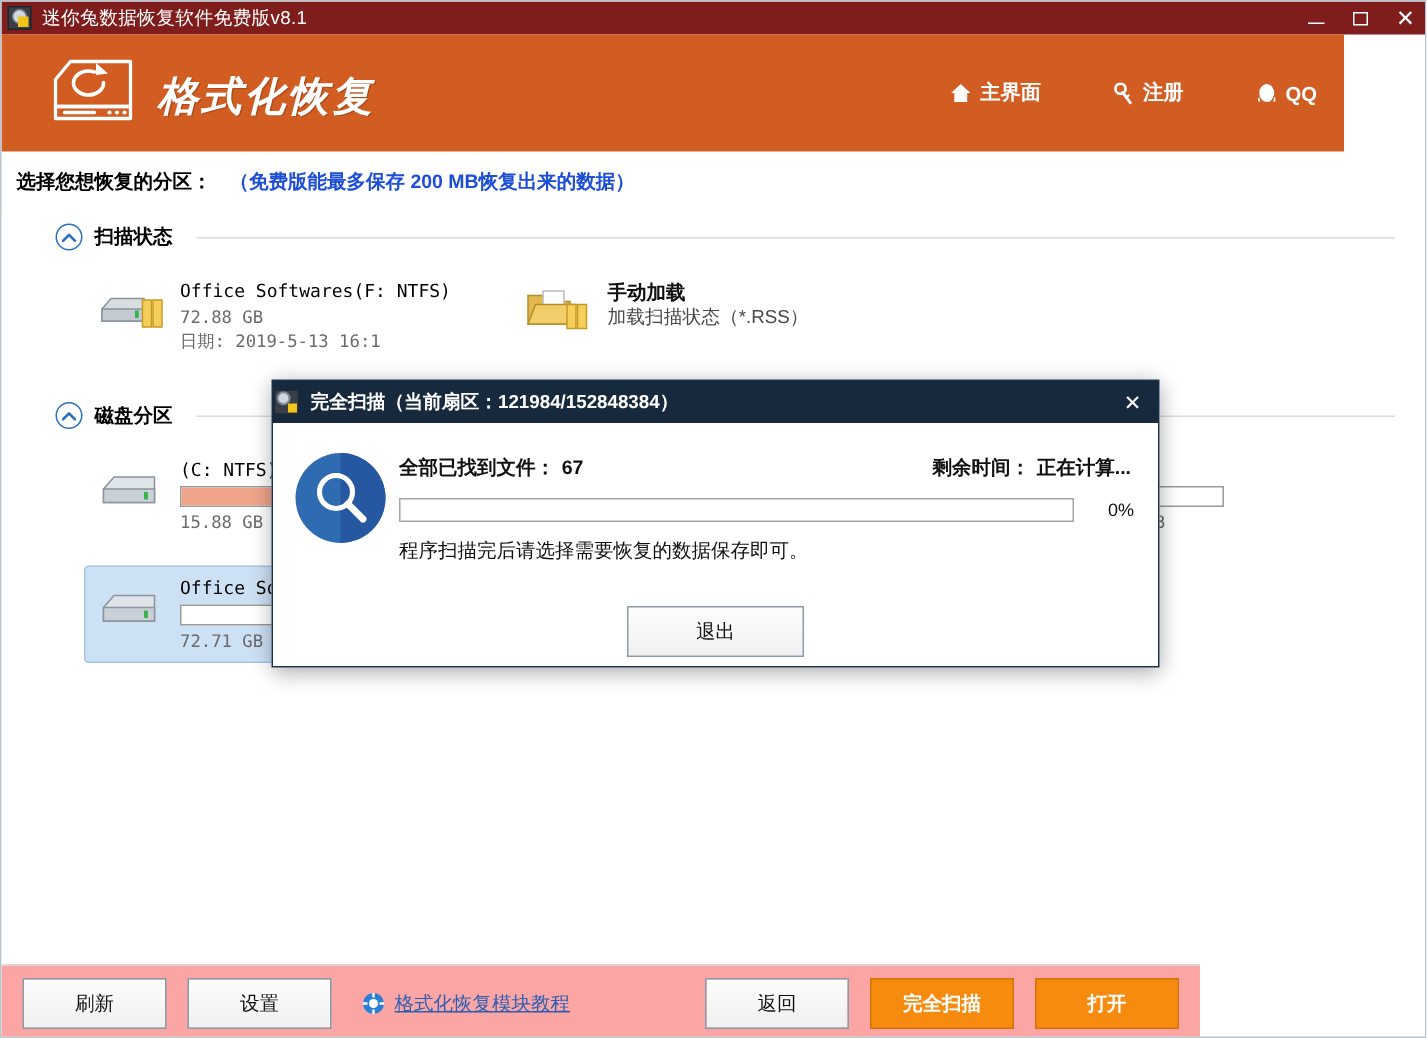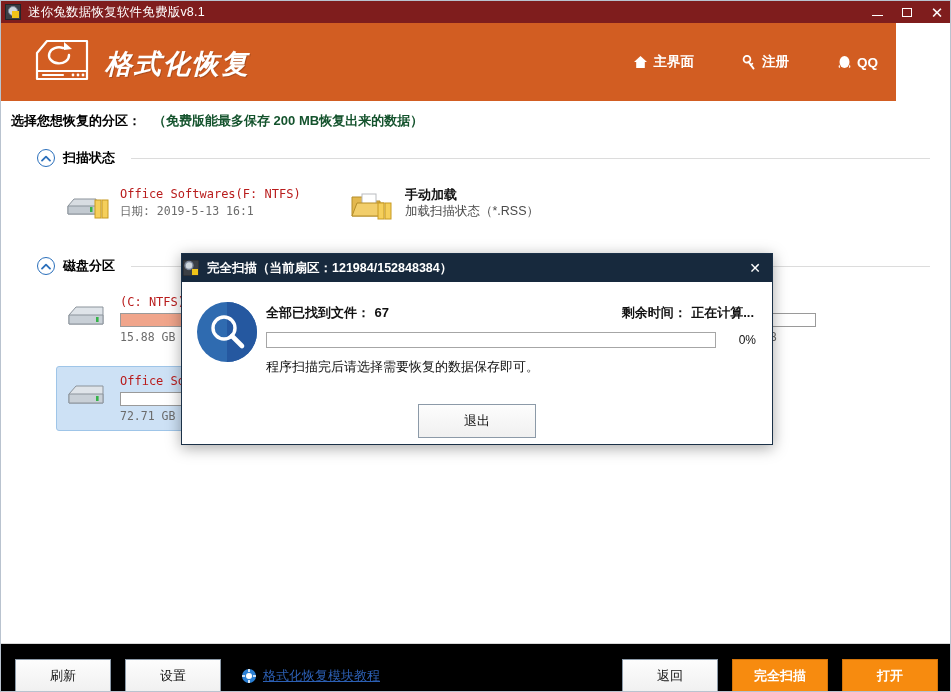--- a/index.html
+++ b/index.html
@@ -90,21 +90,21 @@
   
   .subhead {
     position: absolute; left: 0; top: 100px;
     width: 951px; height: 40px;
     display: flex; align-items: center;
   }
   .subhead-label {
     margin-left: 10px; font-size: 13px; font-weight: bold; color: #000;
   }
   .subhead-note {
-    margin-left: 12px; font-size: 13px; font-weight: bold; color: #14532d;
+    margin-left: 12px; font-size: 13px; font-weight: bold; color: #1d4ed8;
   }
 
   
   .content {
     position: absolute; left: 0; top: 140px;
     width: 951px; height: 502px;
     background: #ffffff;
   }
   .section-head {
     display: flex; align-items: center; gap: 8px;
@@ -131,21 +131,21 @@
   }
   .disk-item.selected {
     background: #cde1f5;
     border: 1px solid #9fc5e8;
   }
   .disk-ico { width: 46px; height: 34px; flex: 0 0 auto; margin-top: 4px; }
   .disk-ico svg { display: block; }
   .disk-texts { display: flex; flex-direction: column; }
   .disk-name {
     font-family: "DejaVu Sans Mono", "Liberation Mono", monospace;
-    font-size: 12px; color: #b91c1c; white-space: nowrap; line-height: 17px;
+    font-size: 12px; color: #000000; white-space: nowrap; line-height: 17px;
   }
   .disk-sub {
     font-family: "DejaVu Sans Mono", "Liberation Mono", monospace;
     font-size: 11.5px; color: #6b6b6b; white-space: nowrap; line-height: 16px;
   }
   .disk-name.cn { font-family: "Liberation Sans", sans-serif; font-weight: bold; font-size: 13px; color:#111;}
   .disk-sub.cn  { font-family: "Liberation Sans", sans-serif; font-size: 12.5px; color:#4a4a4a;}
 
   .usage-bar {
     width: 150px; height: 14px;
@@ -216,24 +216,24 @@
     border: 1px solid #8c9aa8;
     padding: 6px 10px;
     min-width: 80px; text-align: center;
     cursor: pointer;
   }
   .btn-exit { min-width: 118px; padding: 7px 10px; }
 
   
   .footer {
     position: absolute; left: 0; top: 642px;
-    width: 951px; height: 50px;
-    background: #000000;
+    width: 799px; height: 50px;
+    background: #fca5a5;
     border-top: 1px solid #d8d8d8;
-    display: flex; align-items: flex-end;
+    display: flex; align-items: center;
   }
   .footer-left { display: flex; align-items: center; gap: 14px; margin-left: 14px; }
   .footer-right { display: flex; align-items: center; gap: 14px; margin-left: auto; margin-right: 14px; }
   .btn-wide { min-width: 96px; padding: 7px 10px; }
   .btn-orange {
     background: #f78b0f;
     border: 1px solid #d2740a;
     color: #ffffff; font-weight: bold;
   }
   .help-link {
@@ -335,20 +335,21 @@
           <svg width="46" height="34" viewBox="0 0 46 34">
             <path d="M3 16 L9 9 H31 V24 H3 Z" fill="#d8dde2" stroke="#8b939b" stroke-width="1"></path>
             <path d="M3 16 H31 V24 H3 Z" fill="#c3cad1" stroke="#8b939b" stroke-width="1"></path>
             <rect x="25" y="17" width="2.5" height="5" fill="#37b34a"></rect>
             <rect x="30" y="10" width="6" height="18" fill="#f5cf5b" stroke="#c79a22" stroke-width="1"></rect>
             <rect x="37" y="10" width="6" height="18" fill="#f5cf5b" stroke="#c79a22" stroke-width="1"></rect>
           </svg>
         </span>
         <span class="disk-texts">
           <span class="disk-name">Office Softwares(F: NTFS)</span>
+          <span class="disk-sub">72.88 GB</span>
           <span class="disk-sub">日期: 2019-5-13 16:1</span>
         </span>
       </div>
 
       <div class="disk-item" style="margin-left:25px; width:260px;">
         <span class="disk-ico">
           <svg width="46" height="34" viewBox="0 0 46 34">
             <path d="M2 7 H14 L17 11 H30 V26 H2 Z" fill="#e3b84e" stroke="#b58d28" stroke-width="1"></path>
             <rect x="12" y="4" width="14" height="16" fill="#ffffff" stroke="#b9bcc0" stroke-width="1"></rect>
             <path d="M2 26 L7 13 H34 L29 26 Z" fill="#f2ce6b" stroke="#b58d28" stroke-width="1"></path>

